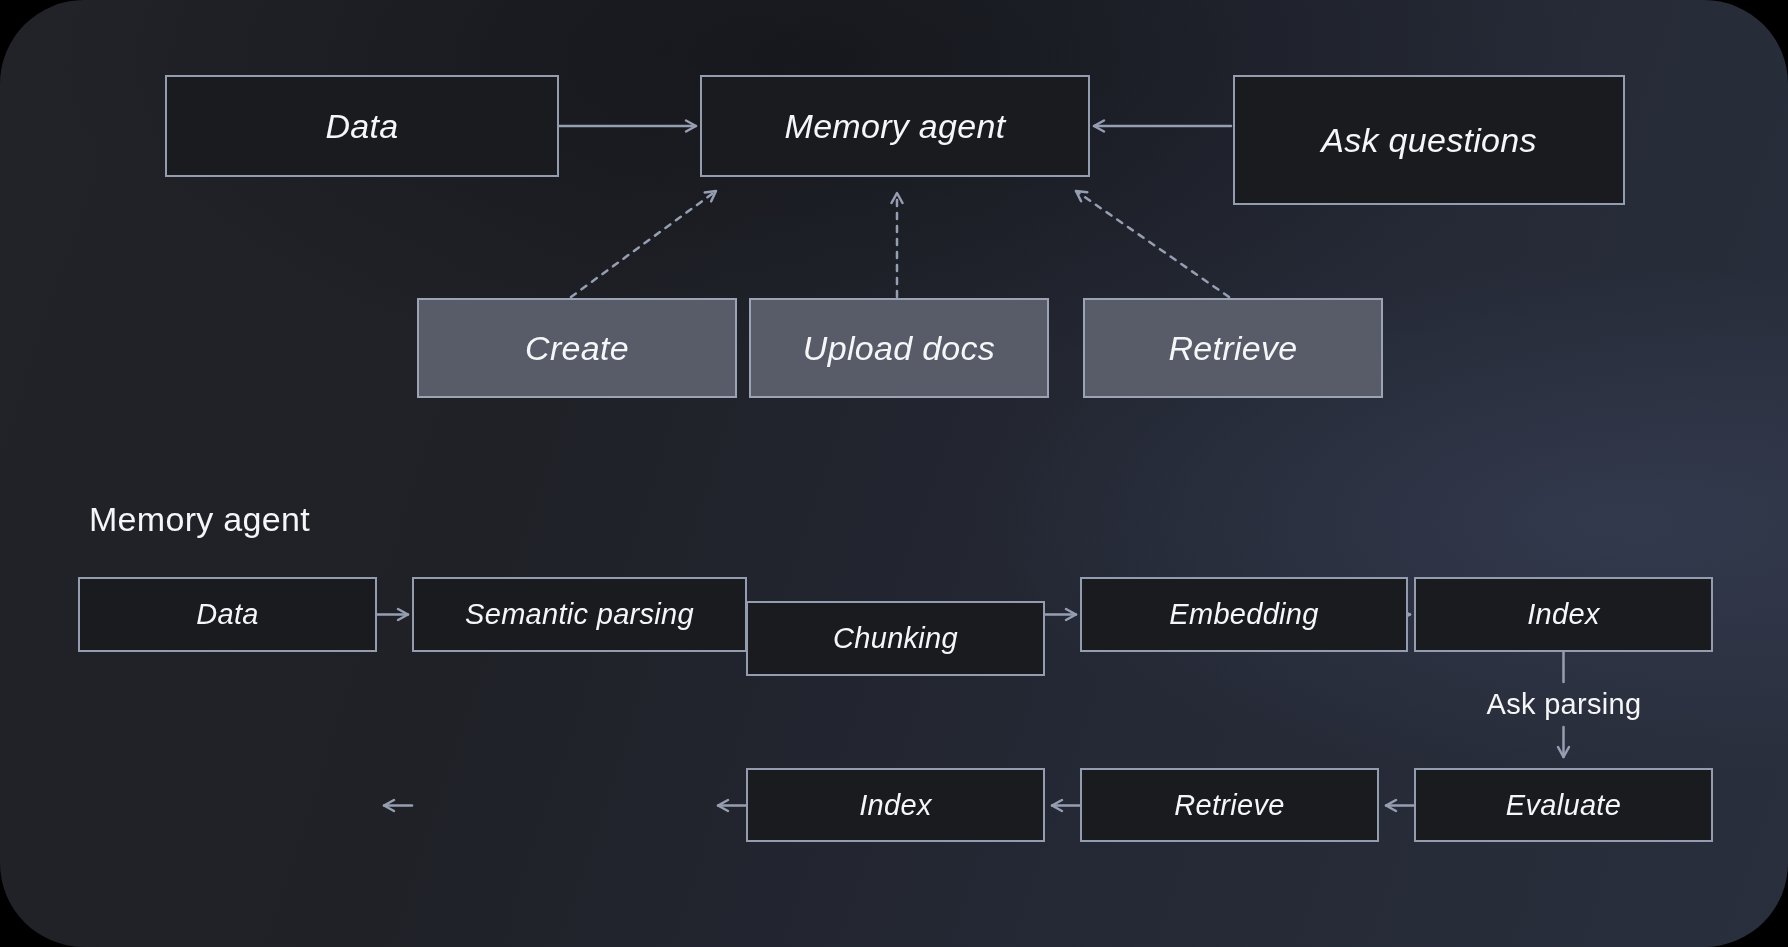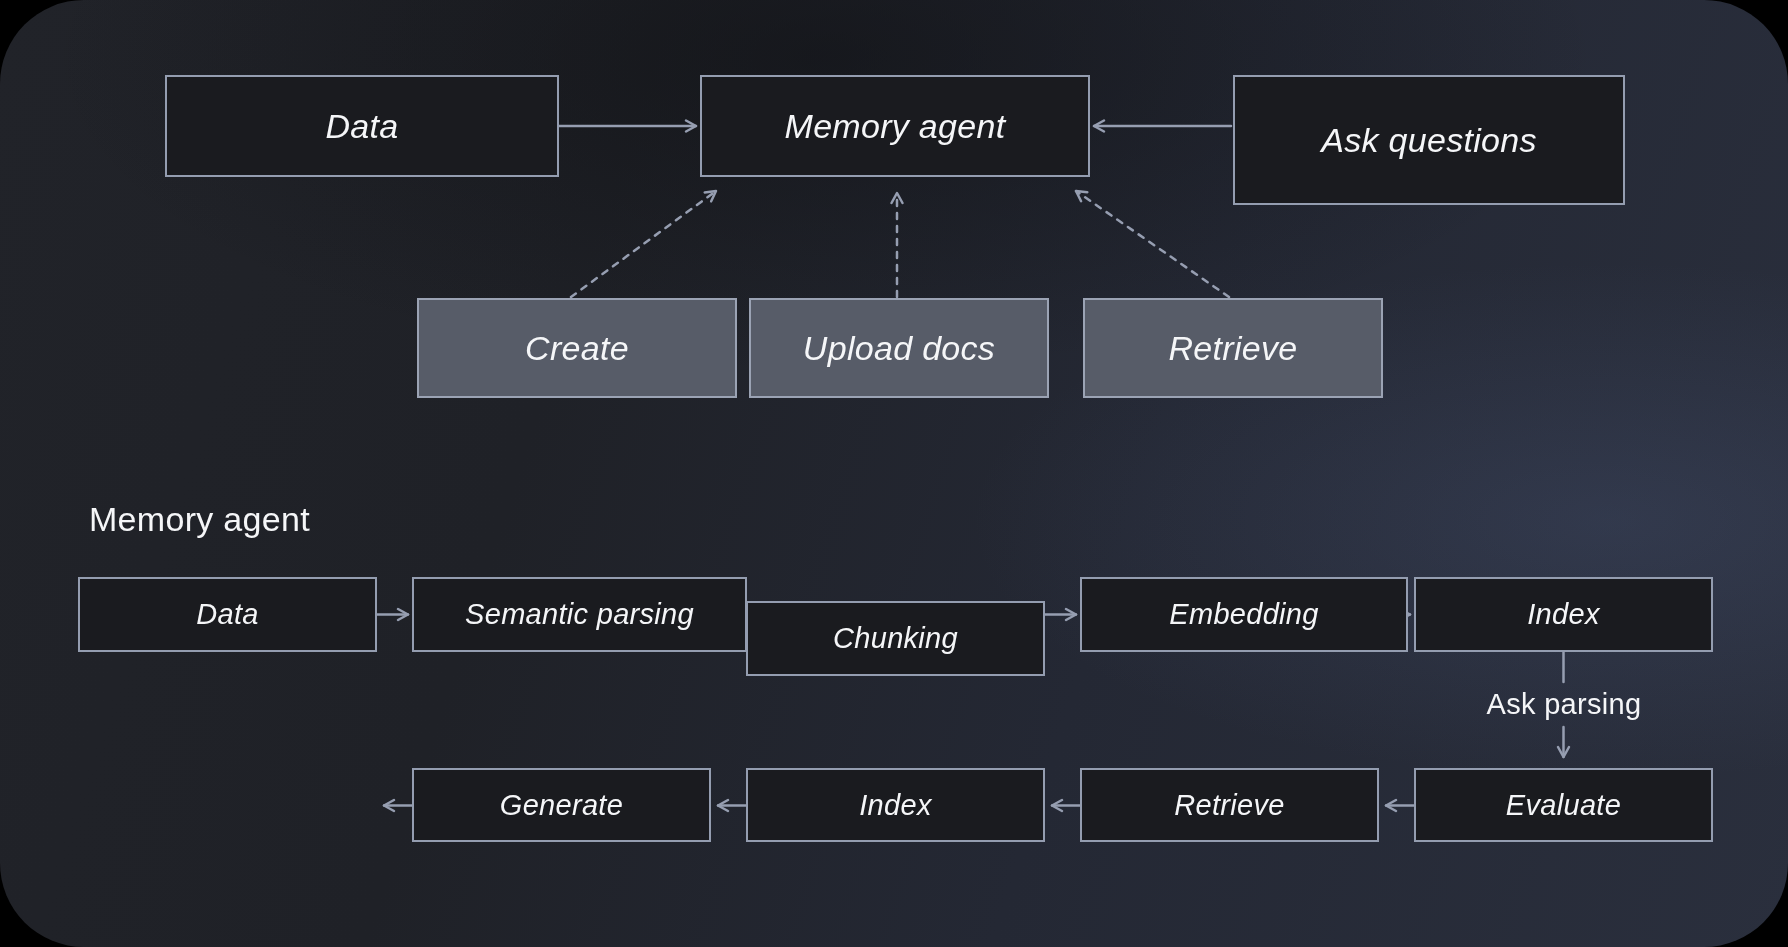--- a/index.html
+++ b/index.html
@@ -117,18 +117,17 @@
   <div class="floating-label section-title" style="left:89px;top:500px;">Memory agent</div>
 
   <div class="box dark small" style="left:78px;top:577px;width:299px;height:75px">Data</div>
   <div class="box dark small" style="left:412px;top:577px;width:335px;height:75px">Semantic parsing</div>
   <div class="box dark small" style="left:746px;top:601px;width:299px;height:75px">Chunking</div>
   <div class="box dark small" style="left:1080px;top:577px;width:328px;height:75px">Embedding</div>
   <div class="box dark small" style="left:1414px;top:577px;width:299px;height:75px">Index</div>
 
   <div class="floating-label edge-label" style="left:1464px;top:688px;width:200px;">Ask parsing</div>
 
-  <div class="box dark small" style="left:412px;top:768px;width:299px;height:74px">Generate</div>
   <div class="box dark small" style="left:746px;top:768px;width:299px;height:74px">Index</div>
   <div class="box dark small" style="left:1080px;top:768px;width:299px;height:74px">Retrieve</div>
   <div class="box dark small" style="left:1414px;top:768px;width:299px;height:74px">Evaluate</div>
 
 </div>
 
 </body></html>

